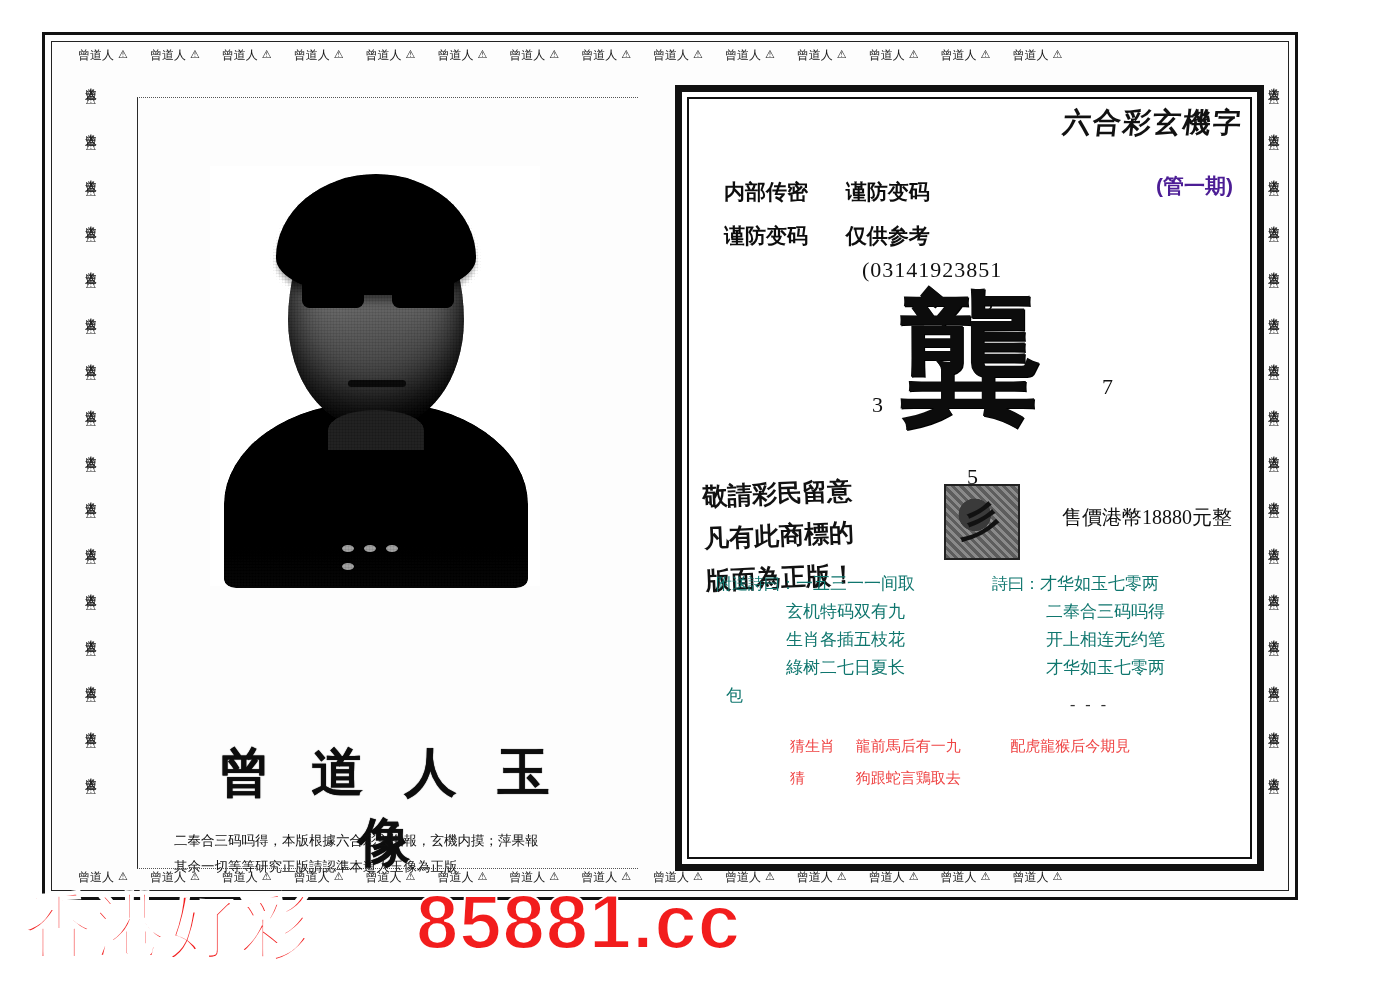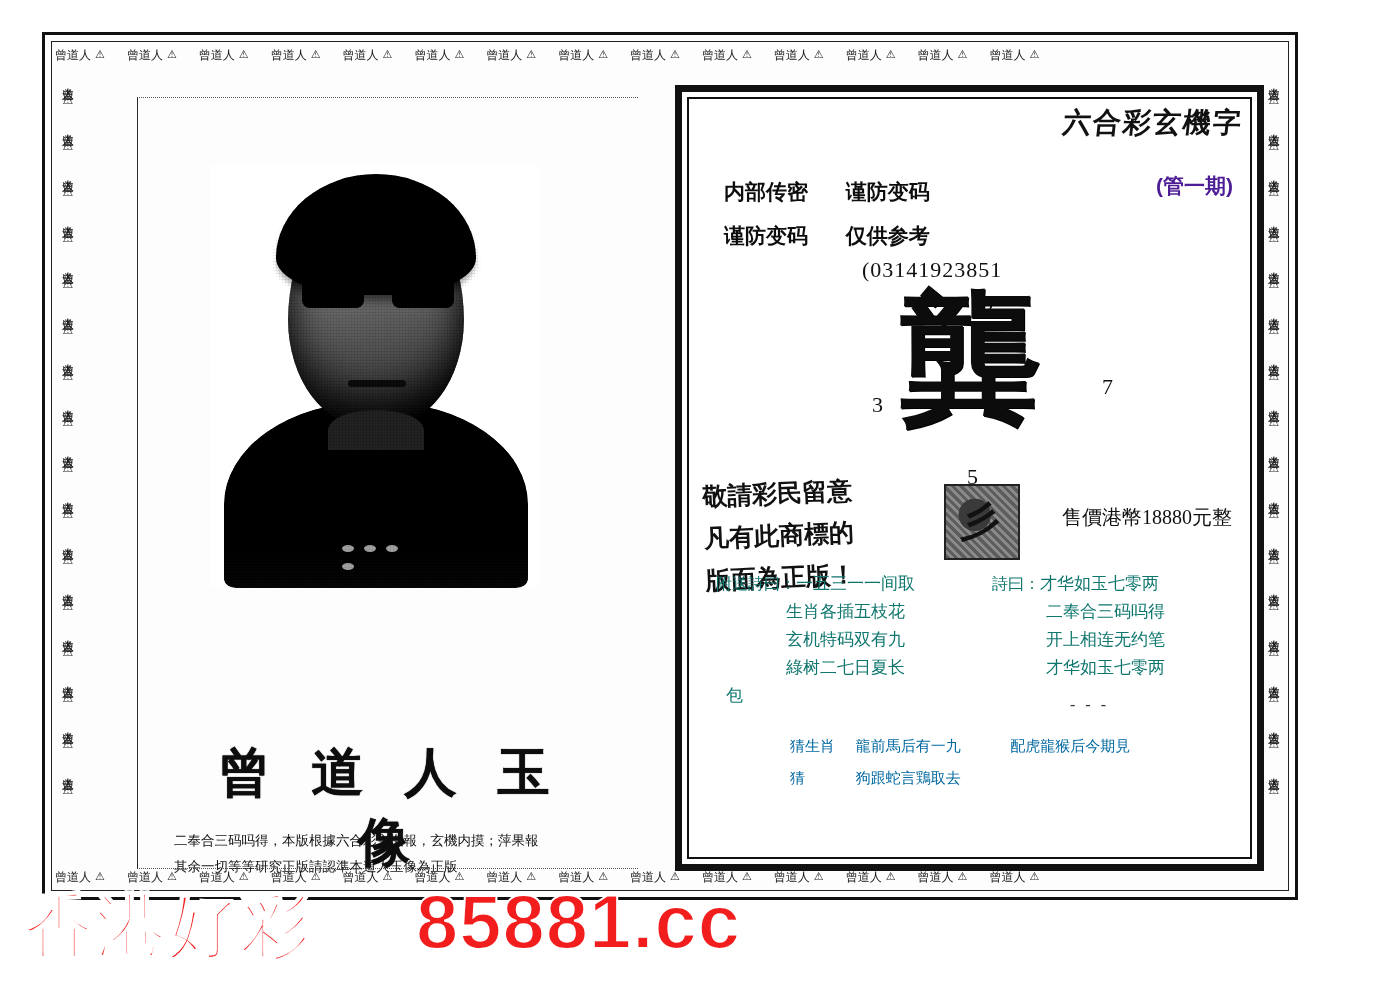--- a/index.html
+++ b/index.html
@@ -28,20 +28,21 @@
 
   
   .strip{
     position:absolute;
     font-family:"Liberation Serif", serif;
     font-size:12px;
     color:#1a1a1a;
     white-space:nowrap;
     letter-spacing:0px;
     overflow:hidden;
+    margin-left:23px;
   }
   .strip-top{left:10px;top:12px;width:1228px;height:22px;}
   .strip-bottom{left:10px;bottom:6px;width:1228px;height:22px;}
   .strip-top .unit,.strip-bottom .unit{display:inline-block;margin-right:22px;}
   .tri{display:inline-block;font-size:11px;transform:translateY(-1px);margin-left:4px;}
 
   .strip-side{
     width:22px;height:790px;top:44px;
     writing-mode:vertical-rl;
     text-orientation:upright;
@@ -208,21 +209,21 @@
     position:absolute;left:10px;top:478px;width:556px;height:230px;
     font-family:"Liberation Serif", serif;
   }
   .poem-col{position:absolute;font-size:17px;line-height:28px;color:#0f766e;margin-left:12px;}
   .poem-left{left:12px;top:0;width:250px;}
   .poem-right{left:288px;top:0;width:250px;}
   .poem-label{font-size:16px;}
 
   .guess{
     position:absolute;left:108px;top:638px;width:440px;
-    font-size:15px;line-height:32px;color:#0369a1;
+    font-size:15px;line-height:32px;color:#ef4444;
     font-family:"Liberation Serif", serif;
   }
   .guess .lbl{display:inline-block;width:62px;}
   .guess .sep{display:inline-block;width:42px;}
 
   
   .promo{
     position:absolute;left:24px;top:878px;width:890px;height:96px;
   }
   .promo .cn{
@@ -321,22 +322,22 @@
 
       <div class="stamp">
         <div class="mark">彡</div>
       </div>
 
       <div class="price">售價港幣18880元整</div>
 
       <div class="poem-wrap">
         <div class="poem-col poem-left">
           <div><span class="poem-label">附送詩曰：</span><span>一五三一一间取</span></div>
+          <div style="padding-left:70px">玄机特码双有九</div>
           <div style="padding-left:70px">生肖各插五枝花</div>
-          <div style="padding-left:70px">玄机特码双有九</div>
           <div style="padding-left:70px">綠树二七日夏长</div>
           <div style="padding-left:10px">包</div>
         </div>
         <div class="poem-col poem-right">
           <div><span class="poem-label">詩曰：</span><span>才华如玉七零两</span></div>
           <div style="padding-left:54px">二奉合三码吗得</div>
           <div style="padding-left:54px">开上相连无约笔</div>
           <div style="padding-left:54px">才华如玉七零两</div>
         </div>
         <div class="dots" style="left:378px;top:126px;">- - -</div>

